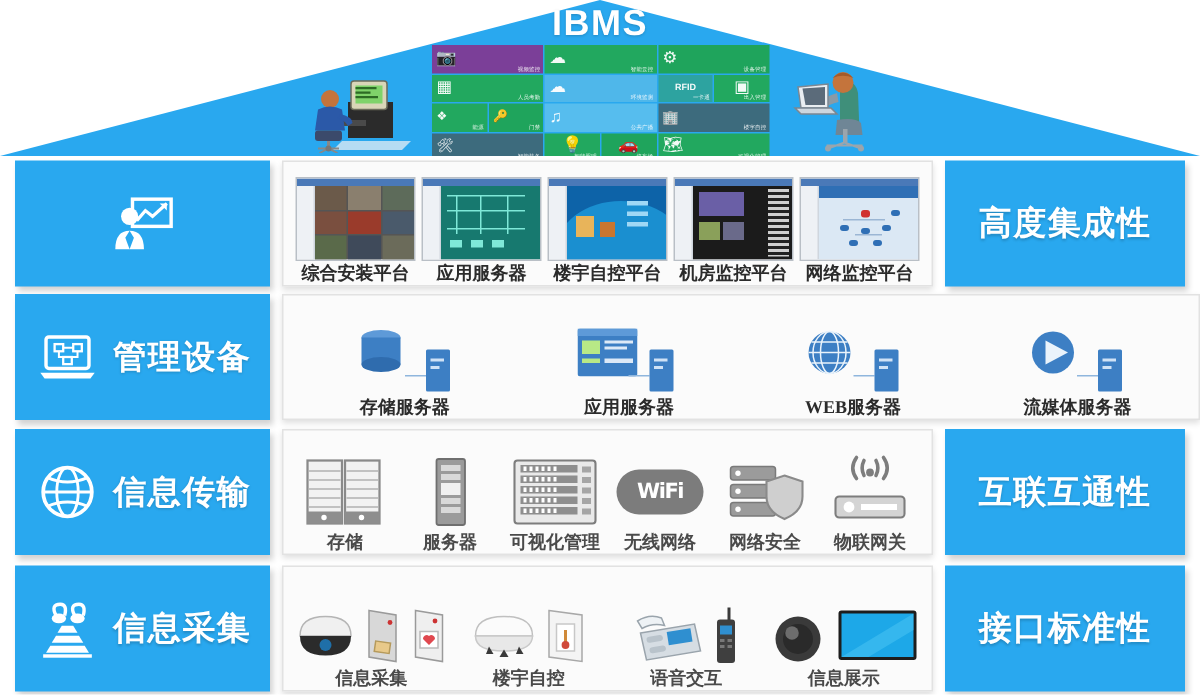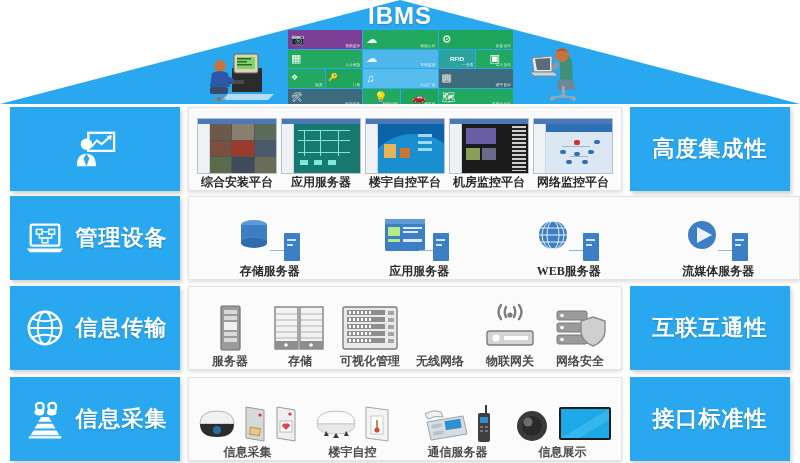--- a/index.html
+++ b/index.html
@@ -484,34 +484,20 @@
             <line x1="5" y1="22" x2="39" y2="22"></line>
             <path d="M8 12 q14 6 28 0"></path>
               <path d="M8 32 q14 -6 28 0"></path>
           </g>
         </svg>
       </span>
       <span class="side-label">信息传输</span>
     </div>
 
     <div class="center-panel">
-      <div class="cell">
-        <div class="net-ico">
-          <svg viewBox="0 0 62 50">
-            <rect x="22" y="3" width="19" height="44" rx="1.5" fill="#9b9b9b" stroke="#6f6f6f" stroke-width="1.2"></rect>
-            <rect x="25" y="7" width="13" height="4" fill="#d9d9d9"></rect>
-            <rect x="25" y="13" width="13" height="4" fill="#d9d9d9"></rect>
-            <rect x="25" y="19" width="13" height="8" fill="#f0f0f0"></rect>
-            <rect x="25" y="29" width="13" height="4" fill="#d9d9d9"></rect>
-            <rect x="25" y="35" width="13" height="4" fill="#d9d9d9"></rect>
-          </svg>
-        </div>
-        <div class="cell-caption grey">服务器</div>
-      </div>
-
       <div class="cell">
         <div class="net-ico">
           <svg viewBox="0 0 62 50">
             <rect x="6" y="4" width="23" height="42" fill="#f2f2f2" stroke="#8a8a8a" stroke-width="1.5"></rect>
             <rect x="31" y="4" width="23" height="42" fill="#f2f2f2" stroke="#8a8a8a" stroke-width="1.5"></rect>
             <g stroke="#b0b0b0" stroke-width="1">
               <line x1="7" y1="11" x2="28" y2="11"></line>
                 <line x1="7" y1="17" x2="28" y2="17"></line>
                 <line x1="7" y1="23" x2="28" y2="23"></line>
               <line x1="7" y1="29" x2="28" y2="29"></line>
@@ -522,20 +508,34 @@
               <line x1="32" y1="29" x2="53" y2="29"></line>
                 <line x1="32" y1="35" x2="53" y2="35"></line>
             </g>
             <rect x="6" y="38" width="23" height="8" fill="#8e8e8e"></rect>
               <rect x="31" y="38" width="23" height="8" fill="#8e8e8e"></rect>
             <circle cx="17" cy="42" r="1.8" fill="#fff"></circle>
               <circle cx="42" cy="42" r="1.8" fill="#fff"></circle>
           </svg>
         </div>
         <div class="cell-caption grey">存储</div>
+      </div>
+
+      <div class="cell">
+        <div class="net-ico">
+          <svg viewBox="0 0 62 50">
+            <rect x="22" y="3" width="19" height="44" rx="1.5" fill="#9b9b9b" stroke="#6f6f6f" stroke-width="1.2"></rect>
+            <rect x="25" y="7" width="13" height="4" fill="#d9d9d9"></rect>
+            <rect x="25" y="13" width="13" height="4" fill="#d9d9d9"></rect>
+            <rect x="25" y="19" width="13" height="8" fill="#f0f0f0"></rect>
+            <rect x="25" y="29" width="13" height="4" fill="#d9d9d9"></rect>
+            <rect x="25" y="35" width="13" height="4" fill="#d9d9d9"></rect>
+          </svg>
+        </div>
+        <div class="cell-caption grey">服务器</div>
       </div>
 
       <div class="cell">
         <div class="net-ico">
           <svg viewBox="0 0 62 50">
             <rect x="4" y="4" width="54" height="42" rx="2" fill="#e9e9e9" stroke="#7d7d7d" stroke-width="1.4"></rect>
             <g fill="#8e8e8e">
               <rect x="8" y="7" width="38" height="5"></rect>
                 <rect x="8" y="14" width="38" height="5"></rect>
               <rect x="8" y="21" width="38" height="5"></rect>
@@ -580,58 +580,63 @@
               <rect x="49" y="22" width="6" height="4"></rect>
                 <rect x="49" y="29" width="6" height="4"></rect>
                 <rect x="49" y="36" width="6" height="4"></rect>
             </g>
           </svg>
         </div>
         <div class="cell-caption grey">可视化管理</div>
       </div>
 
       <div class="cell">
+        <div class="net-ico" style="display:flex;align-items:center;justify-content:center;">
+          <div class="wifi-pill">
+              <span>WiFi</span>
+            </div>
+        </div>
         <div class="cell-caption grey">无线网络</div>
-      </div>
-
-      <div class="cell">
-        <div class="net-ico">
-          <svg viewBox="0 0 62 50">
-            <g stroke="#7d7d7d" stroke-width="2.4" fill="none" stroke-linecap="round">
-              <path d="M22 16 q-5 -7 0 -14"></path>
-                <path d="M40 16 q5 -7 0 -14"></path>
-              <path d="M27 14 q-2.5 -5 0 -10"></path>
-                <path d="M35 14 q2.5 -5 0 -10"></path>
-            </g>
-            <circle cx="31" cy="12" r="2.6" fill="#7d7d7d"></circle>
-            <rect x="8" y="28" width="46" height="14" rx="2.5" fill="#d4d4d4" stroke="#7d7d7d" stroke-width="1.4"></rect>
-            <circle cx="17" cy="35" r="3.6" fill="#fff"></circle>
-            <rect x="25" y="33" width="24" height="4" fill="#ffffff"></rect>
-          </svg>
-        </div>
-        <div class="cell-caption grey">物联网关</div>
       </div>
 
       <div class="cell">
         <div class="net-ico">
           <svg viewBox="0 0 62 50">
             <g fill="#9b9b9b" stroke="#7a7a7a" stroke-width="1">
               <rect x="8" y="8" width="30" height="9" rx="2"></rect>
               <rect x="8" y="20" width="30" height="9" rx="2"></rect>
               <rect x="8" y="32" width="30" height="9" rx="2"></rect>
             </g>
             <g fill="#fff">
                 <circle cx="13" cy="12.5" r="1.8"></circle>
                 <circle cx="13" cy="24.5" r="1.8"></circle>
                 <circle cx="13" cy="36.5" r="1.8"></circle>
               </g>
             <path d="M44 14 l12 4 v10 q0 10 -12 15 q-12 -5 -12 -15 v-10z" fill="#cfcfcf" stroke="#8a8a8a" stroke-width="1.4"></path>
           </svg>
         </div>
         <div class="cell-caption grey">网络安全</div>
+      </div>
+
+      <div class="cell">
+        <div class="net-ico">
+          <svg viewBox="0 0 62 50">
+            <g stroke="#7d7d7d" stroke-width="2.4" fill="none" stroke-linecap="round">
+              <path d="M22 16 q-5 -7 0 -14"></path>
+                <path d="M40 16 q5 -7 0 -14"></path>
+              <path d="M27 14 q-2.5 -5 0 -10"></path>
+                <path d="M35 14 q2.5 -5 0 -10"></path>
+            </g>
+            <circle cx="31" cy="12" r="2.6" fill="#7d7d7d"></circle>
+            <rect x="8" y="28" width="46" height="14" rx="2.5" fill="#d4d4d4" stroke="#7d7d7d" stroke-width="1.4"></rect>
+            <circle cx="17" cy="35" r="3.6" fill="#fff"></circle>
+            <rect x="25" y="33" width="24" height="4" fill="#ffffff"></rect>
+          </svg>
+        </div>
+        <div class="cell-caption grey">物联网关</div>
       </div>
     </div>
 
     <div class="side-card right">
       <span class="side-label">互联互通性</span>
     </div>
   </div>
 
   <div class="row row-r4">
     <div class="side-card">
@@ -710,21 +715,21 @@
             <rect x="4" y="9" width="12" height="29" rx="2" fill="#3f3f3f"></rect>
             <rect x="6" y="13" width="8" height="6" fill="#2f8fd0"></rect>
             <g fill="#777">
                 <rect x="6" y="22" width="3" height="2"></rect>
                 <rect x="11" y="22" width="3" height="2"></rect>
             <rect x="6" y="26" width="3" height="2"></rect>
                 <rect x="11" y="26" width="3" height="2"></rect>
               </g>
           </svg>
         </div>
-        <div class="cell-caption grey">通信服务器</div>
+        <div class="cell-caption grey">语音交互</div>
       </div>
 
       <div class="g-cell">
         <div class="dev-group">
           <svg width="40" height="40" viewBox="0 0 40 40">
             <circle cx="20" cy="22" r="15" fill="#3a3a3a"></circle>
             <circle cx="20" cy="22" r="10" fill="#2a2a2a"></circle>
             <circle cx="16" cy="18" r="4.5" fill="#6d6d6d"></circle>
           </svg>
           <svg width="56" height="40" viewBox="0 0 56 40">

